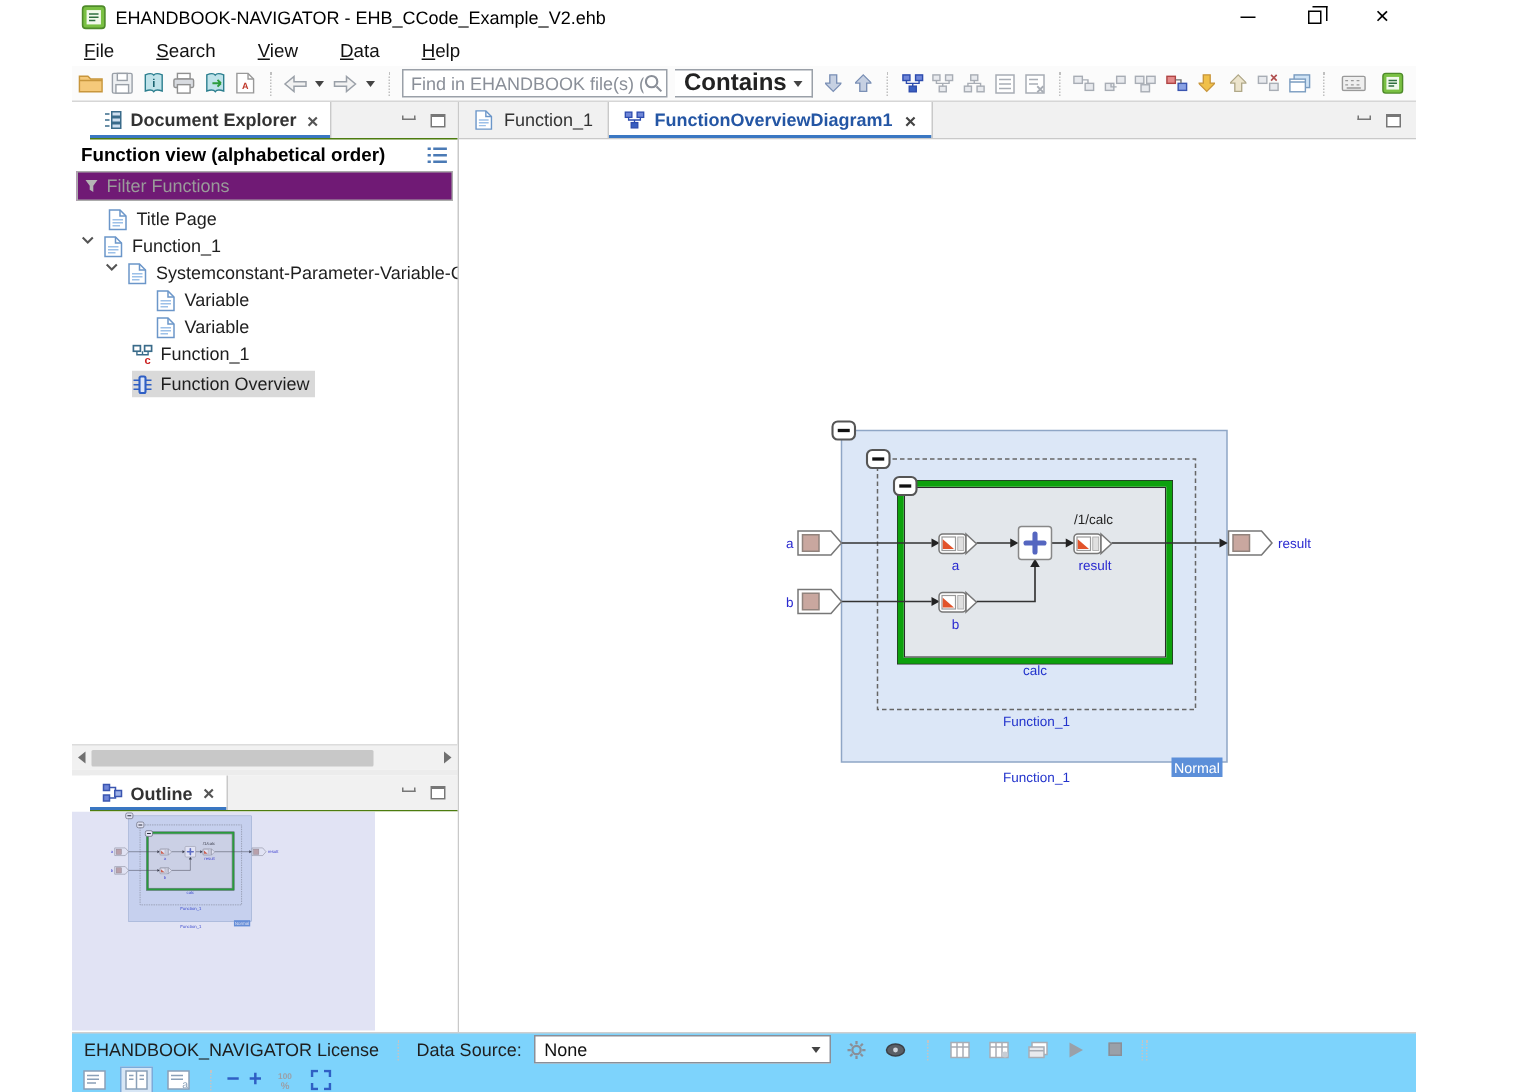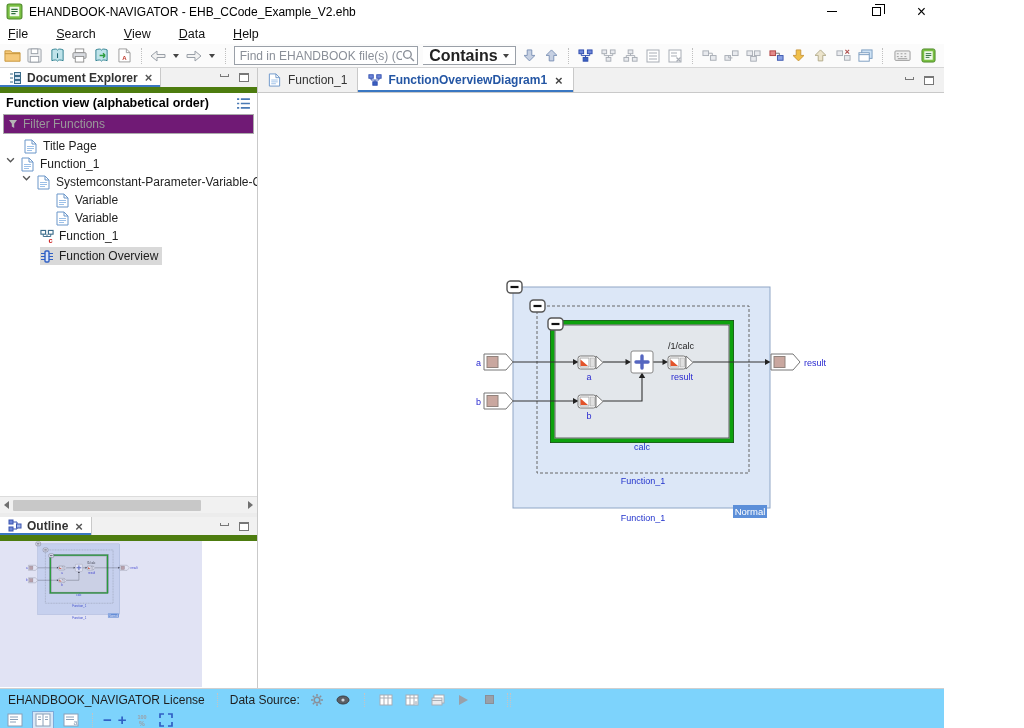--- a/index.html
+++ b/index.html
@@ -1,18 +1,18 @@
 <!DOCTYPE html>
 <html><head>
 <meta charset="utf-8">
 <style>
   * { margin:0; padding:0; box-sizing:border-box; }
   html,body { width:1024px; height:728px; overflow:hidden; }
   body { font-family:"Liberation Sans","DejaVu Sans",sans-serif; font-size:12px; color:#1e1e1e; background:#fff; }
-  #app { position:relative; width:944px; height:728px; background:#fff; }
+  #app { position:relative; width:944px; height:728px; background:#fff;padding-left:48px; }
 
   
   .titlebar { height:23px; display:flex; align-items:center; background:#fff; padding-left:6px; }
   .titlebar .app-ico { width:17px; height:17px; margin-right:6px; display:inline-flex; }
   .titlebar .title { font-size:12px; color:#000; }
   .wcontrols { margin-left:auto; display:flex; height:23px; }
   .wbtn { width:45px; height:23px; display:flex; align-items:center; justify-content:center; }
   .glyph-min { width:10px; height:1px; background:#000; display:block; }
   .glyph-restore { width:9px; height:9px; border:1px solid #000; position:relative; display:block; background:#fff; }
   .glyph-restore:before { content:""; position:absolute; left:2px; top:-4px; width:9px; height:9px; border:1px solid #000; border-left:none; border-bottom:none; }
@@ -33,21 +33,21 @@
   .containsbox { display:flex; align-items:center; border:1px solid #9aa0a8; border-left:none; background:#fff; height:19px; padding:0 6px; gap:5px; font-size:16px; color:#222; font-weight:600; }
   .caret-down { width:0; height:0; border-left:3.5px solid transparent; border-right:3.5px solid transparent; border-top:4px solid #444; display:inline-block; }
   .tb-right { margin-left:auto; display:flex; align-items:center; gap:6px; padding-right:6px; }
 
   
   .main { display:flex; height:620px; }
   .left { width:258px; border-right:1px solid #c9c9c9; display:flex; flex-direction:column; background:#fff; }
   .editor { flex:1; display:flex; flex-direction:column; background:#fff; }
 
   
-  .ptabs { height:25px; background:#f1f1f1; border-bottom:6px solid #4d7c0f; display:flex; align-items:stretch; position:relative; }
+  .ptabs { height:25px; background:#f1f1f1; border-bottom:1px solid #4d7c0f; display:flex; align-items:stretch; position:relative;margin-left:12px; }
   .ptab { display:flex; align-items:center; gap:5px; padding:0 8px; background:#f1f1f1; color:#333; white-space:nowrap; }
   .ptab.active { background:#fff; border-right:1px solid #c9c9c9; box-shadow:inset 0 -2px 0 #3a77c2; font-weight:700; }
   .ptab .ticn { display:inline-flex; width:14px; height:14px; }
   .ptab .x { color:#555; font-size:13px; margin-left:2px; }
   .pbtns { margin-left:auto; display:flex; align-items:center; gap:10px; padding-right:8px; }
   .pb-min { width:9px; height:3px; border:1px solid #777; border-top:none; margin-top:-4px; }
   .pb-max { width:10px; height:9px; border:1px solid #777; border-top:2px solid #777; background:#fff; }
 
   
   .explorer { height:445px; display:flex; flex-direction:column; }
@@ -633,20 +633,24 @@
         </svg>
       </div>
     </div>
   </div>
 
   <div class="statusbar">
     <div class="srow1">
       <span>EHANDBOOK_NAVIGATOR License</span>
       <span class="ssep"></span>
       <span>Data Source:</span>
+      <span class="ds-select">
+        <span class="val">None</span>
+        <span class="caret-down"></span>
+      </span>
       <span class="sicon">
           <svg viewBox="0 0 14 14" width="14">
             <circle cx="7" cy="7" r="2.8" fill="none" stroke="#8a8f98" stroke-width="1.5"></circle>
             <path d="M7 1v2.2M7 10.8V13M1 7h2.2M10.8 7H13M2.8 2.8l1.5 1.5M9.7 9.7l1.5 1.5M11.2 2.8L9.7 4.3M4.3 9.7l-1.5 1.5" stroke="#8a8f98" stroke-width="1.5"></path>
           </svg>
         </span>
       <span class="sicon">
           <svg viewBox="0 0 14 10" width="14">
             <ellipse cx="7" cy="5" rx="6" ry="4" fill="#5a5f66" stroke="#3a3f46"></ellipse>
             <circle cx="7" cy="5" r="1.6" fill="#cfd4da"></circle>

